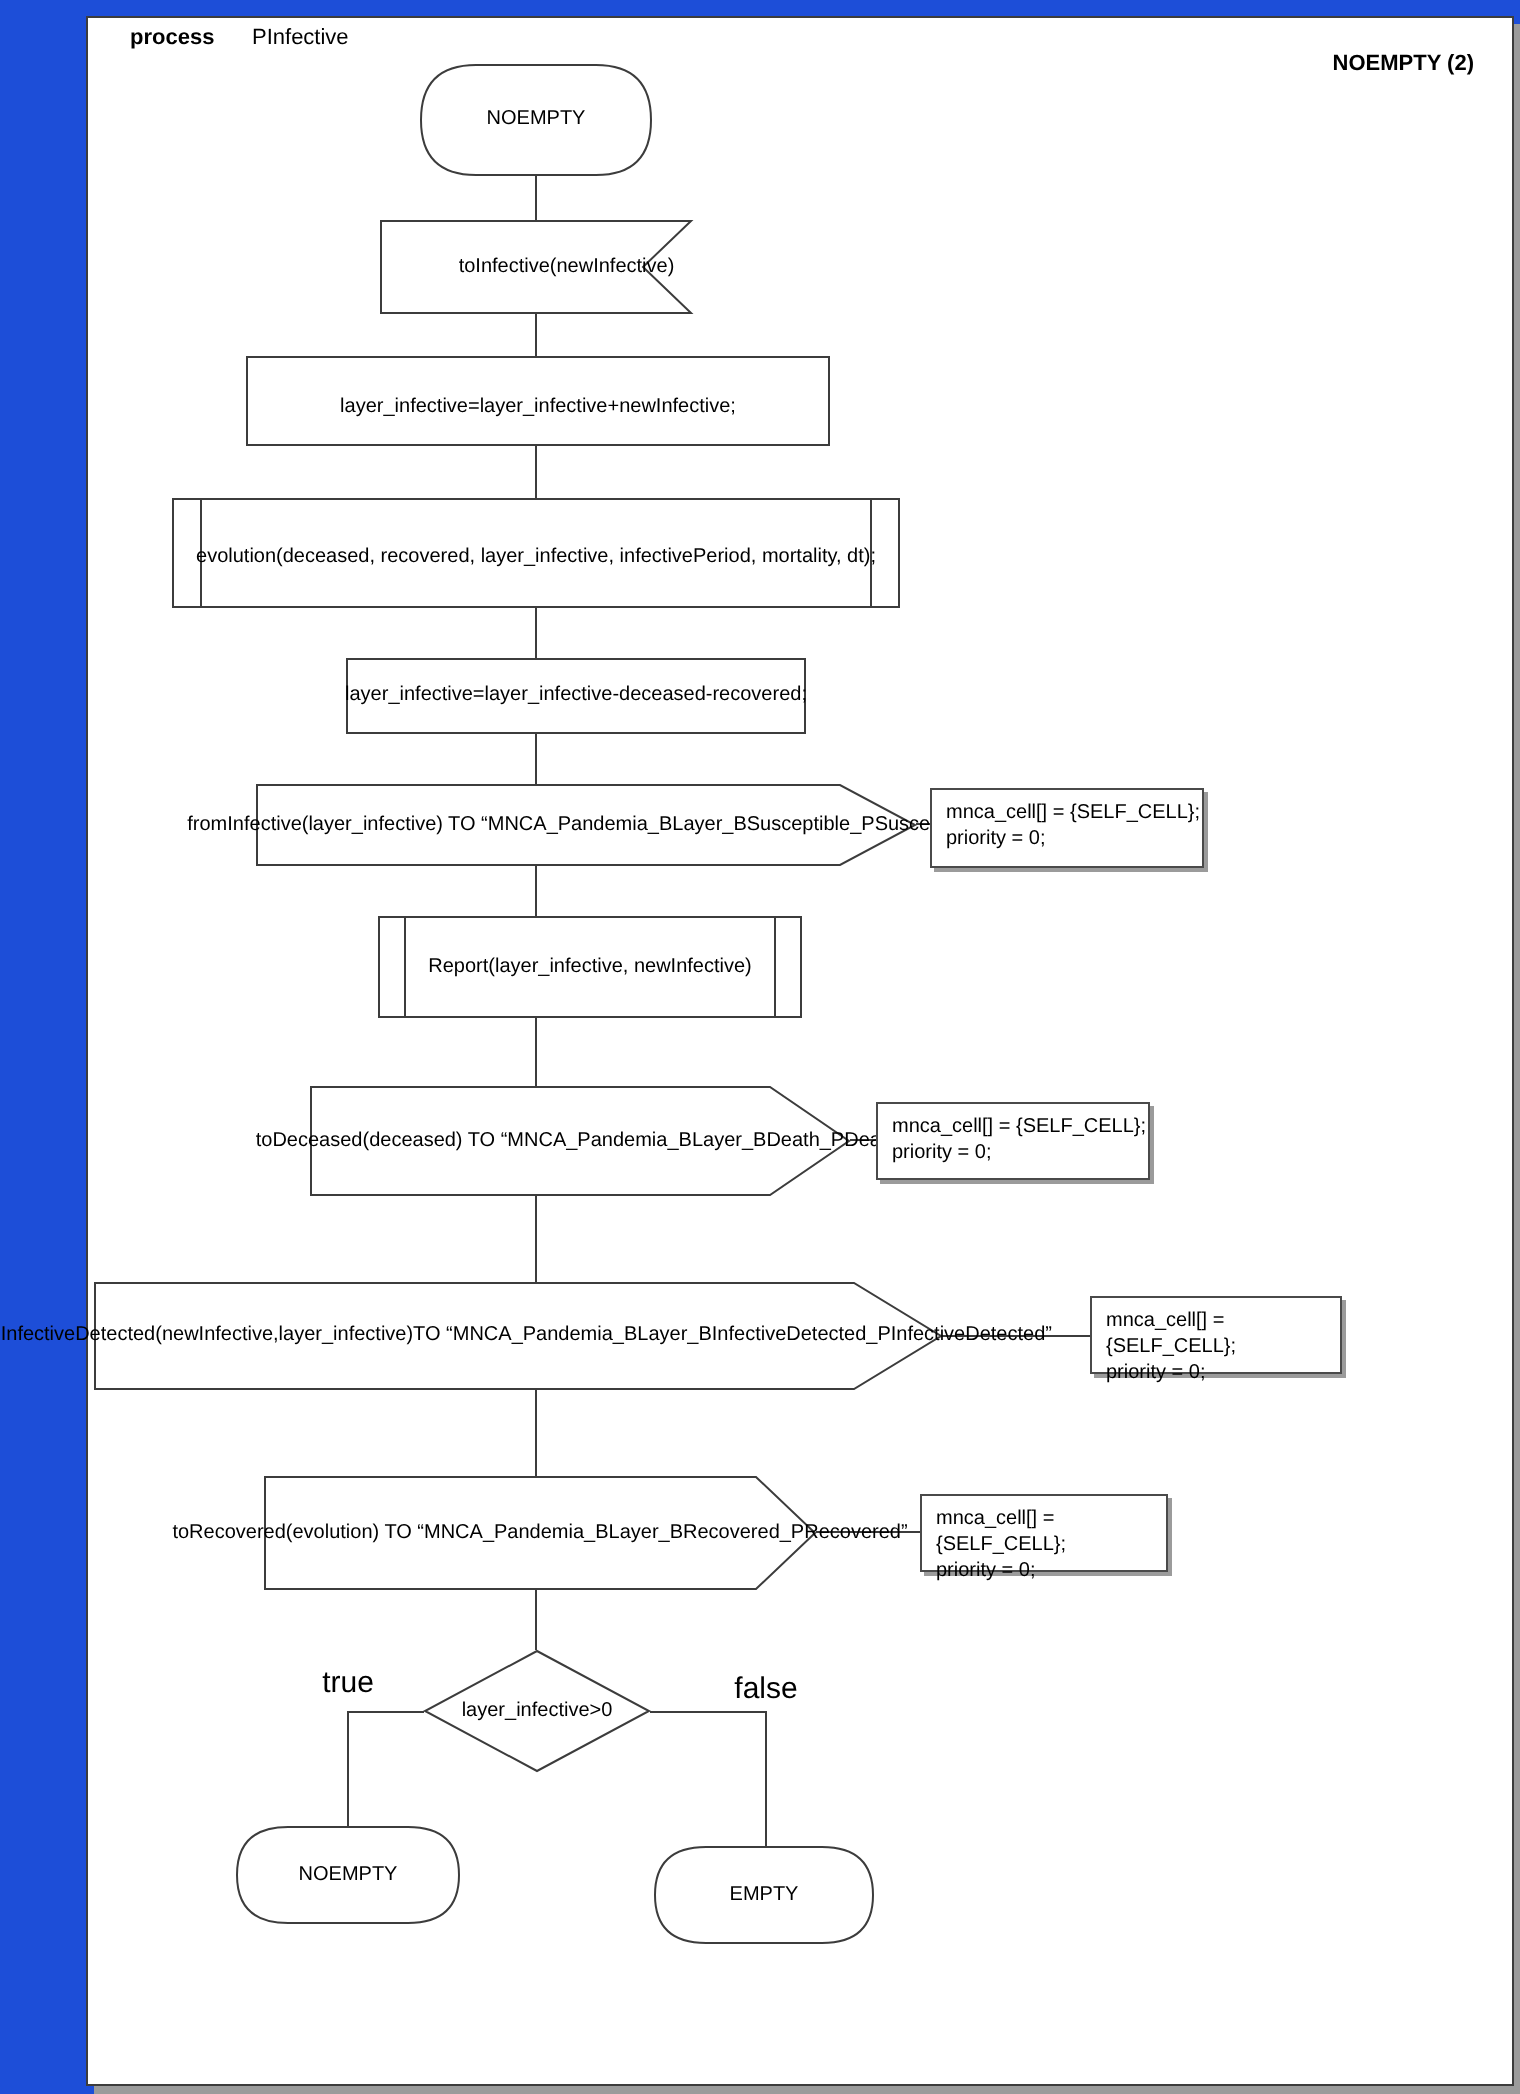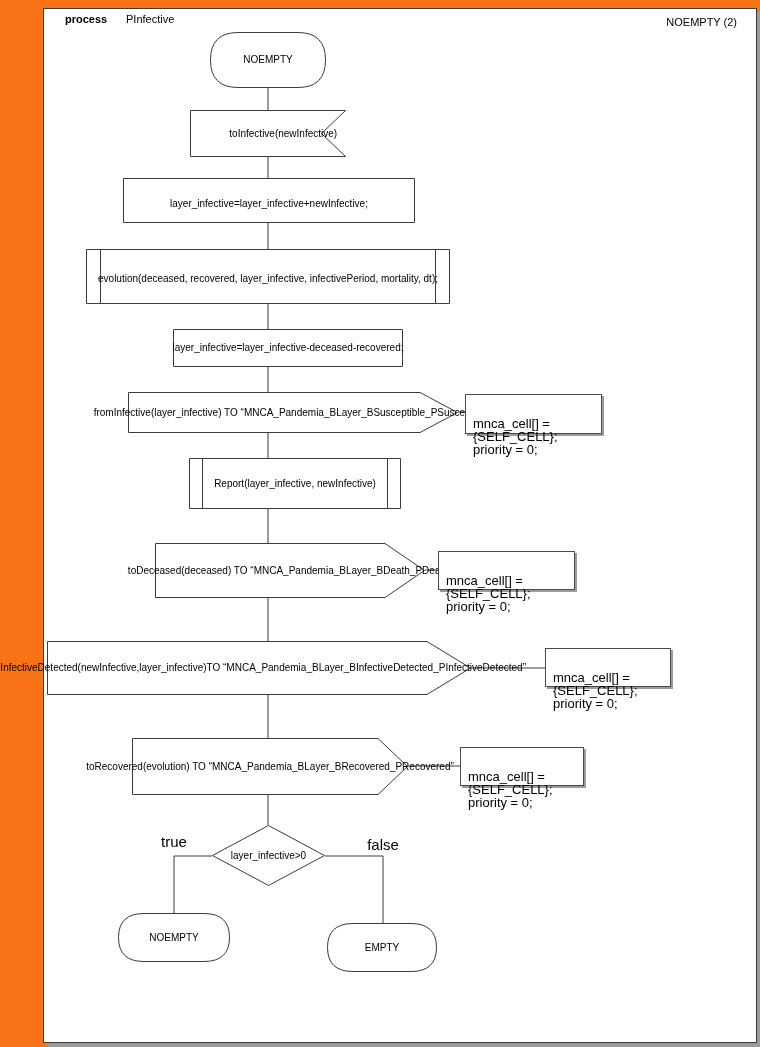--- a/index.html
+++ b/index.html
@@ -1,41 +1,41 @@
 <!DOCTYPE html>
 <html><head>
 <meta charset="utf-8">
 <style>
   html,body{margin:0;padding:0;background:#fff;}
-  .canvas{position:relative;width:760px;height:1047px;background:#f97316;overflow:hidden;
+  .canvas{position:relative;width:760px;height:1047px;background:#1d4ed8;overflow:hidden;
           font-family:"Liberation Sans","DejaVu Sans",sans-serif;color:#000;}
   .paper{position:absolute;left:43px;top:8px;width:712px;height:1033px;background:#fff;
          border:1px solid #3c3c3c;box-shadow:4px 4px 0 #9b9b9b;}
   .hdr{position:absolute;font-size:11px;white-space:nowrap;}
   .hdr.bold{font-weight:bold;}
   .wires{position:absolute;left:0;top:0;width:760px;height:1047px;pointer-events:none;}
   .node{position:absolute;}
   .node svg{position:absolute;left:0;top:0;overflow:visible;}
   .node .lbl{position:absolute;left:50%;top:50%;transform:translate(-50%,-50%);
              font-size:10px;white-space:nowrap;text-align:center;line-height:12px;}
   .comment{position:absolute;border:1px solid #4a4a4a;background:#fff;
-           box-shadow:2px 2px 0 #9b9b9b;font-size:13px;line-height:13px;
-           padding:22px 0 0 7px;box-sizing:border-box;}
+           box-shadow:2px 2px 0 #9b9b9b;font-size:10px;line-height:13px;
+           padding:5px 0 0 7px;box-sizing:border-box;}
   .branchlbl{position:absolute;font-size:15px;width:40px;text-align:center;white-space:nowrap;}
   polygon,path,rect,line{vector-effect:non-scaling-stroke;}
 </style>
 </head>
 <body>
 
 <div class="canvas">
   <div class="paper"></div>
 
   <div class="hdr bold" style="left:65px;top:13px;">process</div>
   <div class="hdr" style="left:126px;top:13px;">PInfective</div>
-  <div class="hdr" style="right:23px;top:16px;">NOEMPTY (2)</div>
+  <div class="hdr" style="right:23px;top:26px;font-weight:bold;">NOEMPTY (2)</div>
 
   <svg class="wires" viewBox="0 0 760 1047" xmlns="http://www.w3.org/2000/svg">
     <g stroke="#3c3c3c" stroke-width="1" fill="none">
       <line x1="268" y1="88" x2="268" y2="110"></line>
       <line x1="268" y1="157" x2="268" y2="178"></line>
       <line x1="268" y1="223" x2="268" y2="249"></line>
       <line x1="268" y1="304" x2="268" y2="329"></line>
       <line x1="268" y1="367" x2="268" y2="392"></line>
       <line x1="268" y1="433" x2="268" y2="458"></line>
       <line x1="268" y1="509" x2="268" y2="543"></line>

